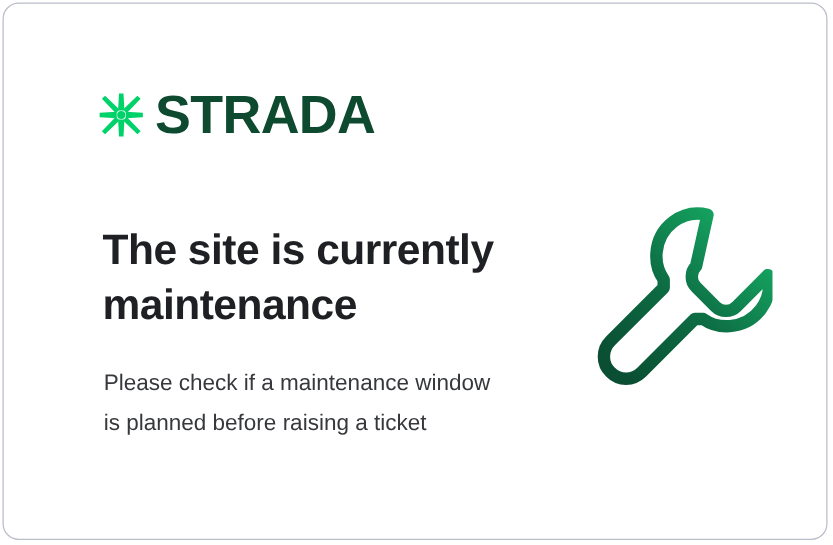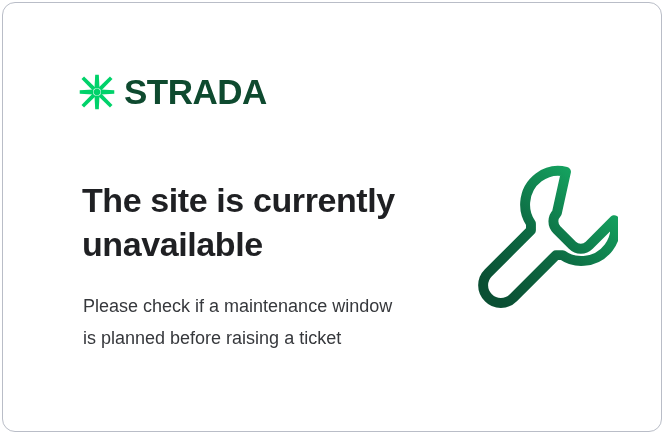--- a/index.html
+++ b/index.html
@@ -47,21 +47,21 @@
     height: 42px;
   }
   .logo-mark {
     width: 36px;
     height: 36px;
     flex: 0 0 36px;
     display: block;
   }
   .logo-word {
     font-family: "Liberation Sans", sans-serif;
-    font-size: 35px;
+    font-size: 43px;
     font-weight: bold;
     color: #0e4a2f;
     letter-spacing: -0.5px;
     line-height: 36px;
     white-space: nowrap;
   }
 
   
   .headline {
     position: absolute;
@@ -128,21 +128,21 @@
 
             <polygon points="62,54 54,62 86,93 93,86"></polygon>
 
             <circle cx="50" cy="50" r="9"></circle>
           </g>
         </svg>
       </span>
       <span class="logo-word">STRADA</span>
     </div>
 
-    <h1 class="headline">The site is currently unavailable</h1>
+    <h1 class="headline">The site is currently maintenance</h1>
 
     <p class="bodycopy">Please check if a maintenance window is planned before raising a ticket</p>
 
     <div class="wrench">
       <svg viewBox="0 0 100 100" xmlns="http://www.w3.org/2000/svg" aria-hidden="true">
         <defs>
           <linearGradient id="wrenchGrad" x1="10%" y1="95%" x2="92%" y2="8%">
             <stop offset="0%" stop-color="#0a4f33"></stop>
             <stop offset="45%" stop-color="#0d6b43"></stop>
             <stop offset="100%" stop-color="#16ad65"></stop>

